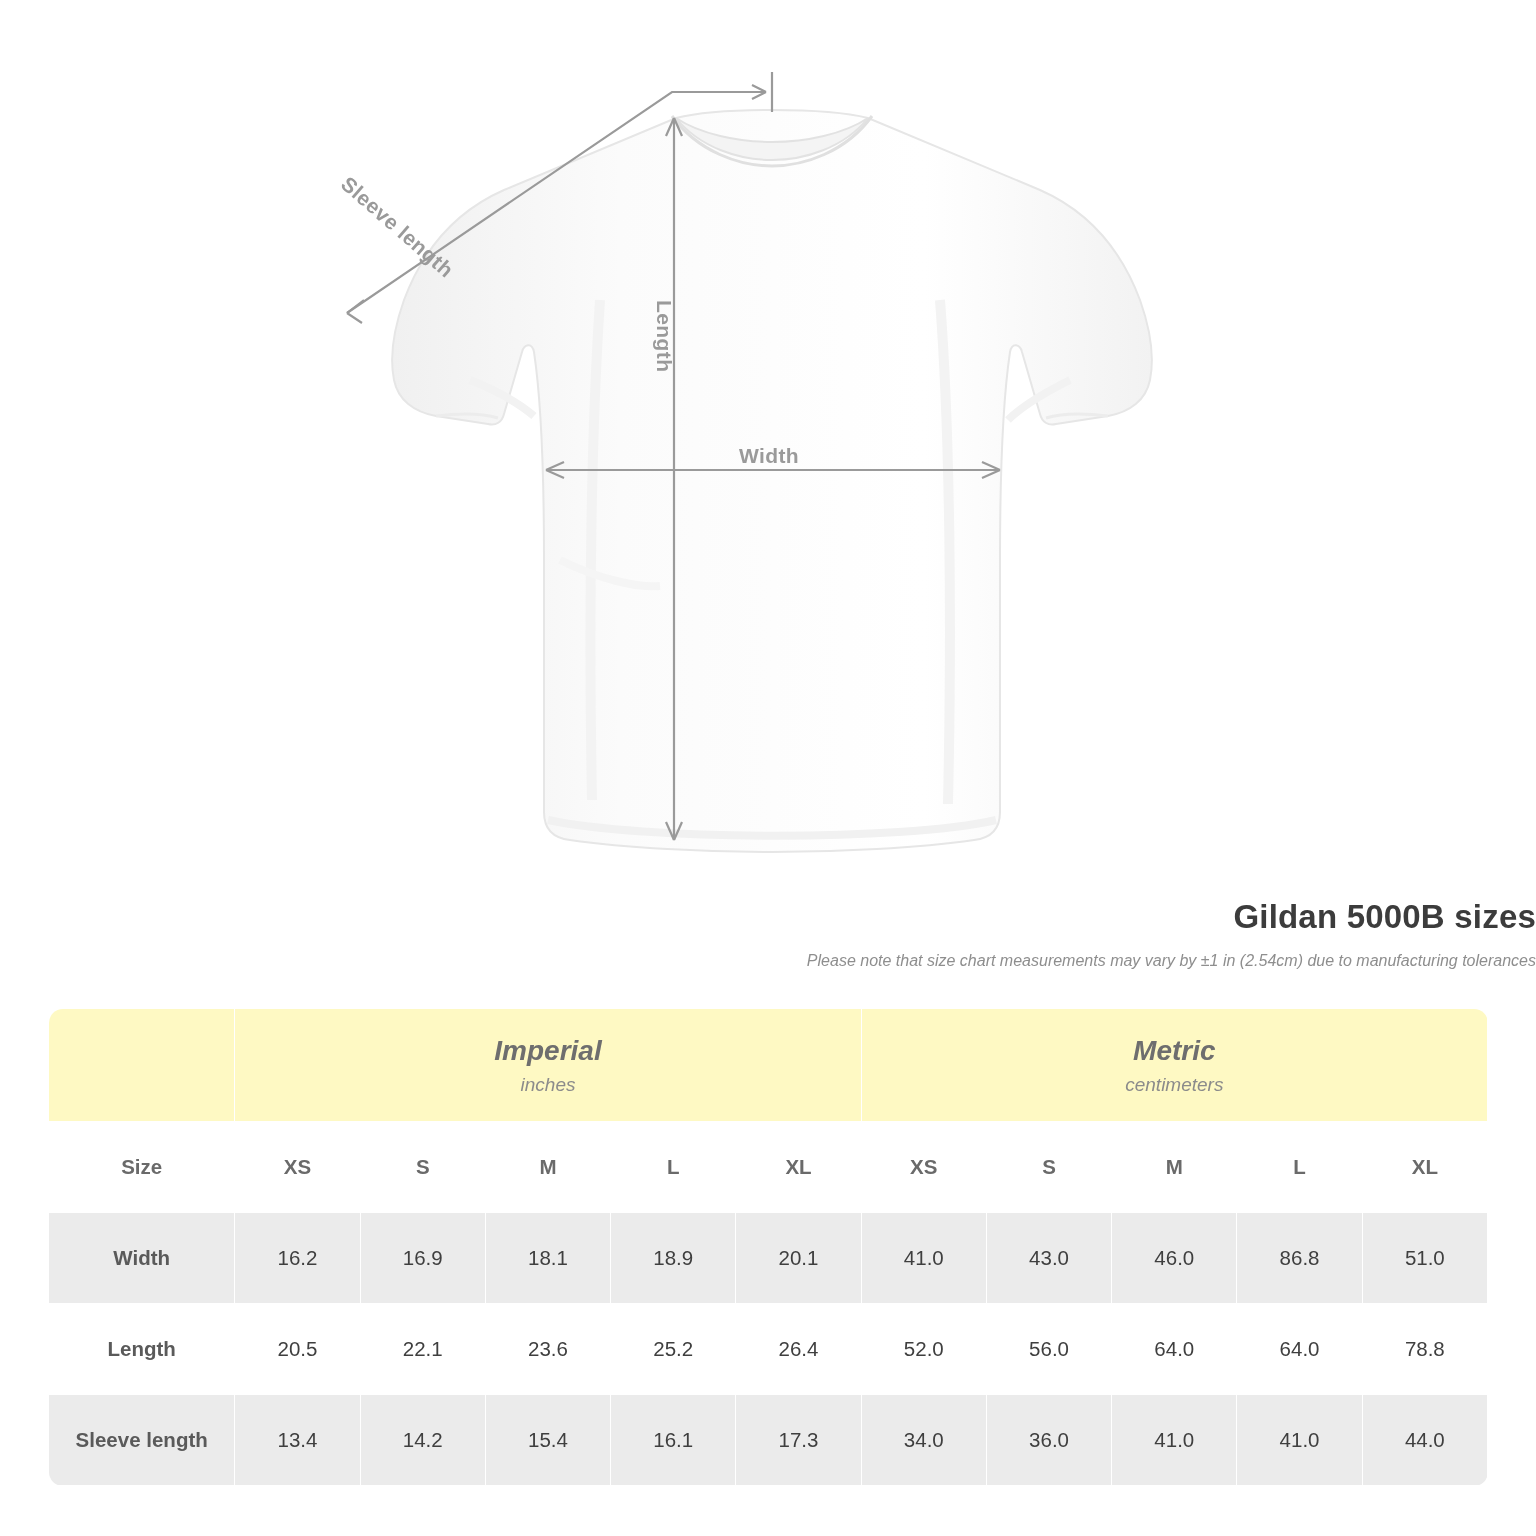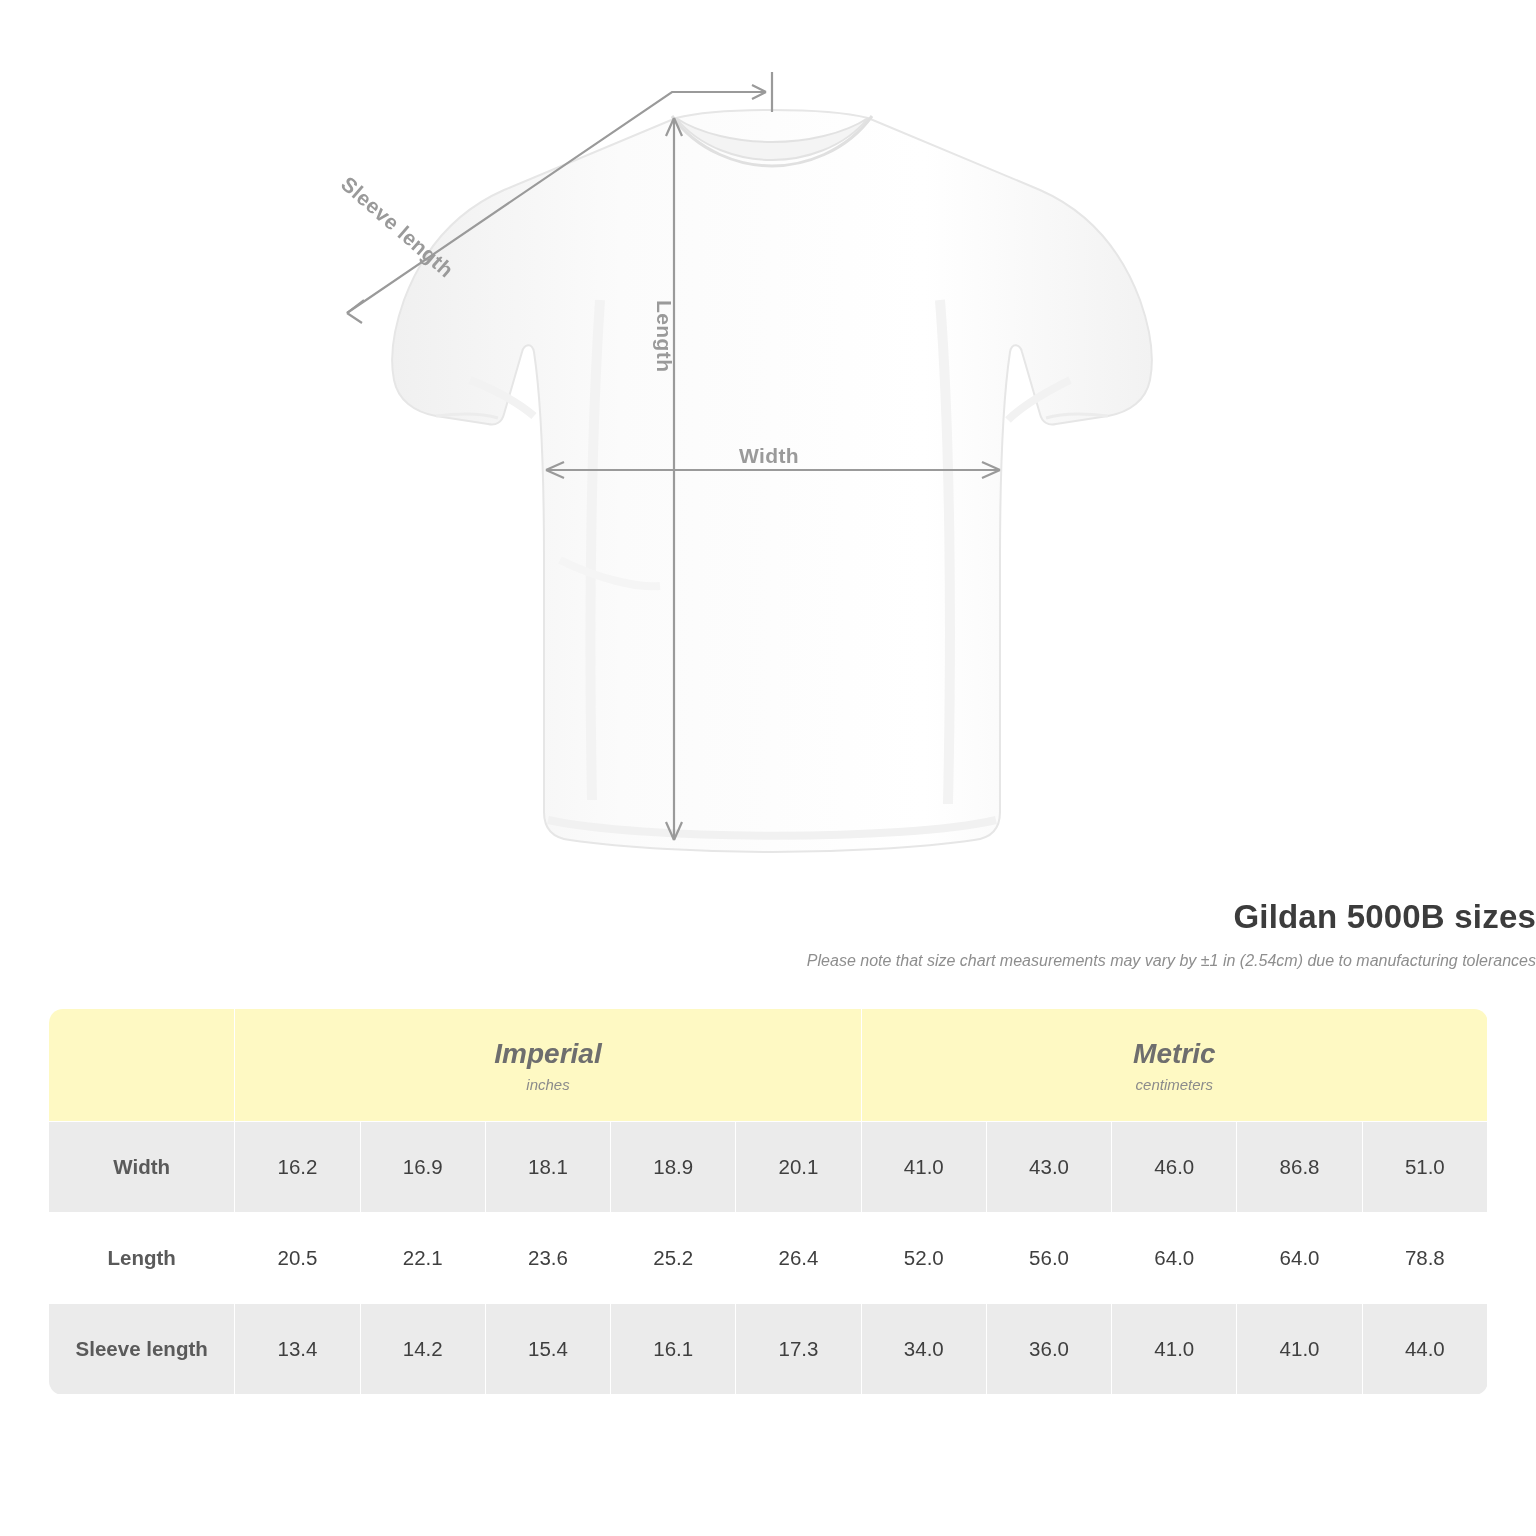--- a/index.html
+++ b/index.html
@@ -104,21 +104,21 @@
     padding: 0;
   }
   .unitsys-name {
     font-size: 28px;
     font-style: italic;
     font-weight: bold;
     color: #6e6e6e;
     line-height: 1.2;
   }
   .unitsys-sub {
-    font-size: 15px;
+    font-size: 19px;
     font-style: italic;
     color: #8b8b8b;
     margin-top: 6px;
   }
   .header-row td {
     background: #ffffff;
     height: 88px;
     font-size: 20.5px;
     font-weight: bold;
     color: #6a6a6a;
@@ -253,20 +253,33 @@
           <td colspan="5">
             <div class="unitsys-name">Imperial</div>
             <div class="unitsys-sub">inches</div>
           </td>
           <td colspan="5" class="corner-tr">
             <div class="unitsys-name">Metric</div>
             <div class="unitsys-sub">centimeters</div>
           </td>
         </tr>
 
+        <tr class="header-row">
+          <td class="size-head">Size</td>
+          <td>XS</td>
+          <td>S</td>
+          <td>M</td>
+          <td>L</td>
+          <td>XL</td>
+          <td>XS</td>
+          <td>S</td>
+          <td>M</td>
+          <td>L</td>
+          <td>XL</td>
+        </tr>
 
         <tr class="band shade">
           <td class="rowlabel">Width</td>
           <td>16.2</td>
           <td>16.9</td>
           <td>18.1</td>
           <td>18.9</td>
           <td>20.1</td>
           <td>41.0</td>
           <td>43.0</td>

